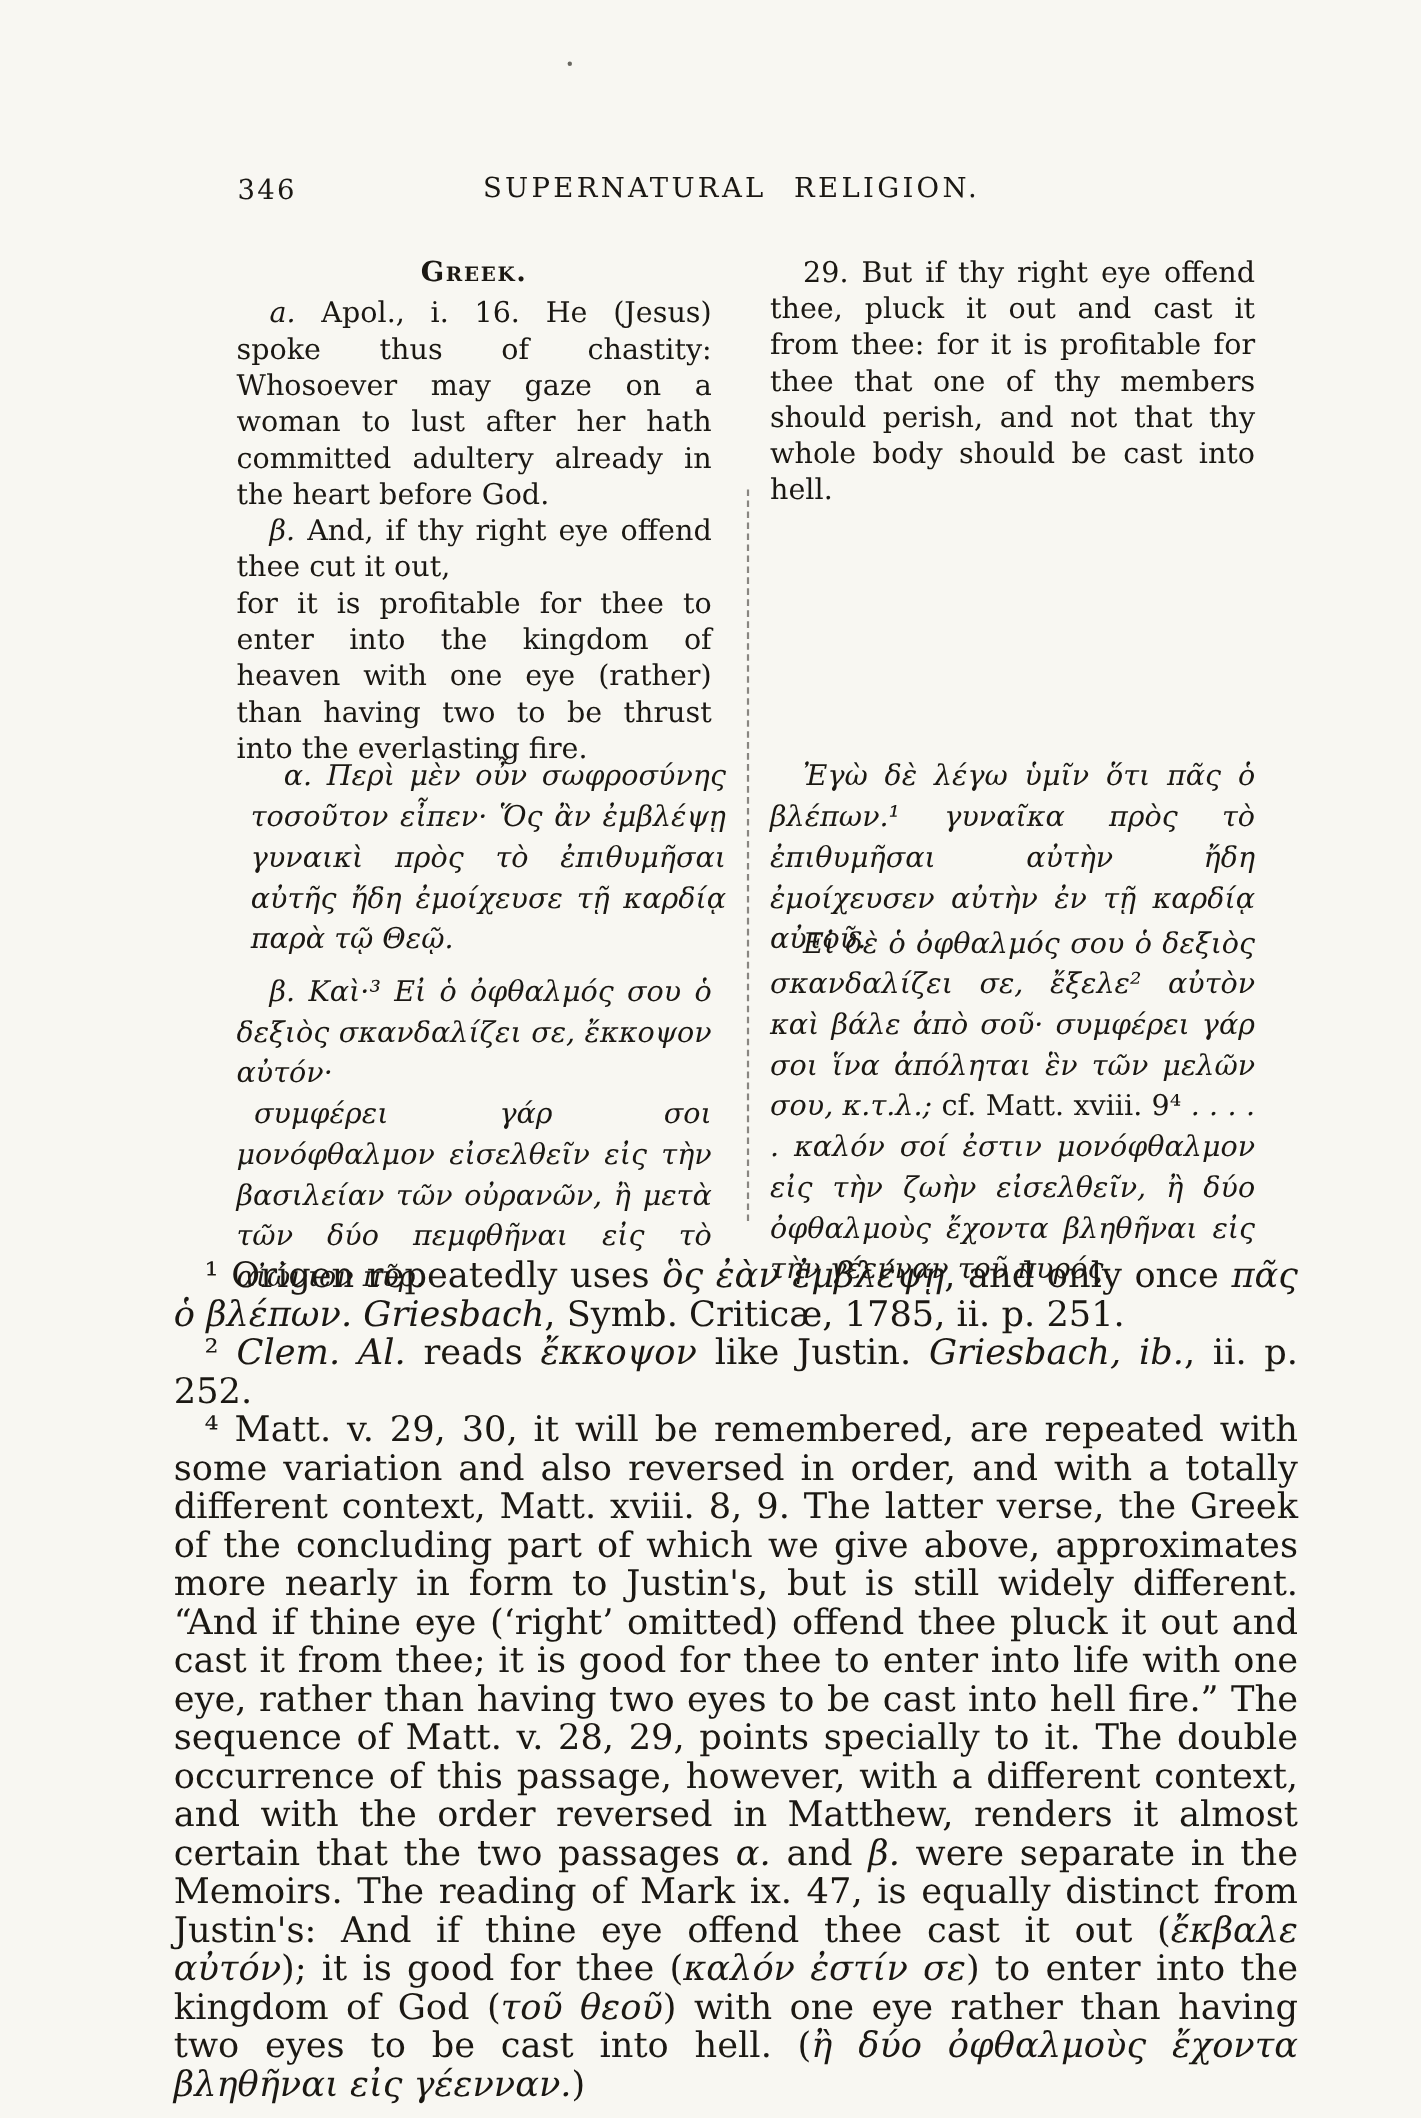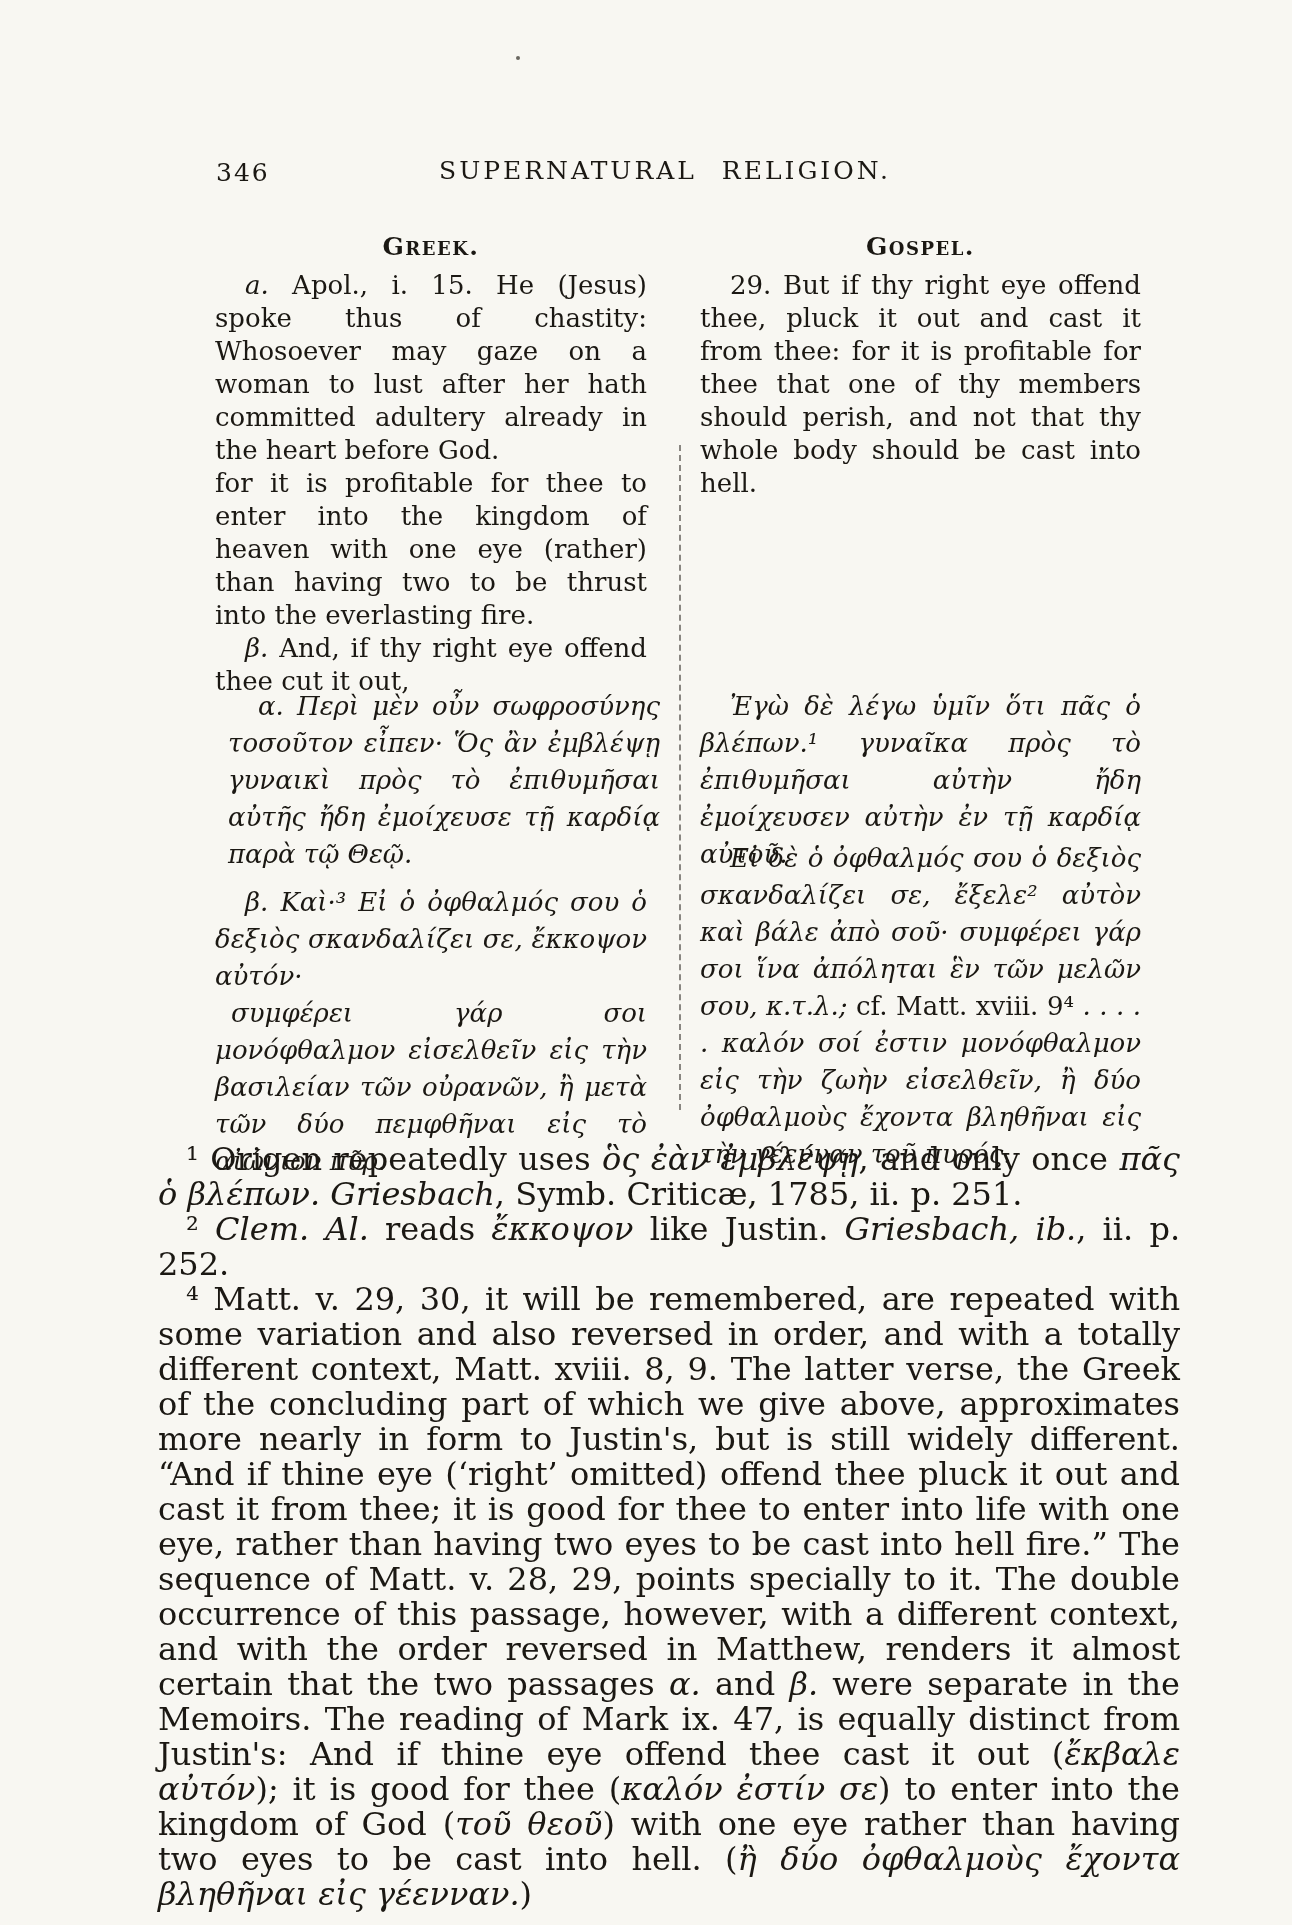--- a/index.html
+++ b/index.html
@@ -63,27 +63,26 @@
 
 <div>
 
   <div class="speck"></div>
 
   <div class="page-number">346</div>
   <div class="running-head">SUPERNATURAL RELIGION.</div>
 
   <section class="col left-english">
     <h2 class="col-heading">Greek.</h2>
-    <p class="body-para indent"><span class="seg-i">a.</span><span class="seg-r">  Apol., i. 15.  He (Jesus) spoke thus of chastity: Whosoever may gaze on a woman to lust after her hath committed adultery already in the heart before God.</span></p>
+    <p class="body-para indent"><span class="seg-i">a.</span><span class="seg-r">  Apol., i. 16.  He (Jesus) spoke thus of chastity: Whosoever may gaze on a woman to lust after her hath committed adultery already in the heart before God.</span></p>
+    <p class="body-para indent"><span class="seg-g">β.</span><span class="seg-r">  And, if thy right eye offend thee cut it out,</span></p>
     <p class="body-para">for it is profitable for thee to enter into the kingdom of heaven with one eye (rather) than having two to be thrust into the everlasting fire.</p>
-    <p class="body-para indent"><span class="seg-g">β.</span><span class="seg-r">  And, if thy right eye offend thee cut it out,</span></p>
   </section>
 
   <section class="col right-english">
-    <h2 class="col-heading">Gospel.</h2>
     <p class="body-para indent">29. But if thy right eye offend thee, pluck it out and cast it from thee: for it is profitable for thee that one of thy members should perish, and not that thy whole body should be cast into hell.</p>
   </section>
 
   <section class="col left-greek-a">
     <p class="greek-para indent">α. Περὶ μὲν οὖν σωφροσύνης τοσοῦτον εἶπεν· Ὅς ἂν ἐμβλέψῃ γυναικὶ πρὸς τὸ ἐπιθυμῆσαι αὐτῆς ἤδη ἐμοίχευσε τῇ καρδίᾳ παρὰ τῷ Θεῷ.</p>
   </section>
 
   <section class="col right-greek-a">
     <p class="greek-para indent">Ἐγὼ δὲ λέγω ὑμῖν ὅτι πᾶς ὁ βλέπων.¹ γυναῖκα πρὸς τὸ ἐπιθυμῆσαι αὐτὴν ἤδη ἐμοίχευσεν αὐτὴν ἐν τῇ καρδίᾳ αὐτοῦ.</p>
   </section>

